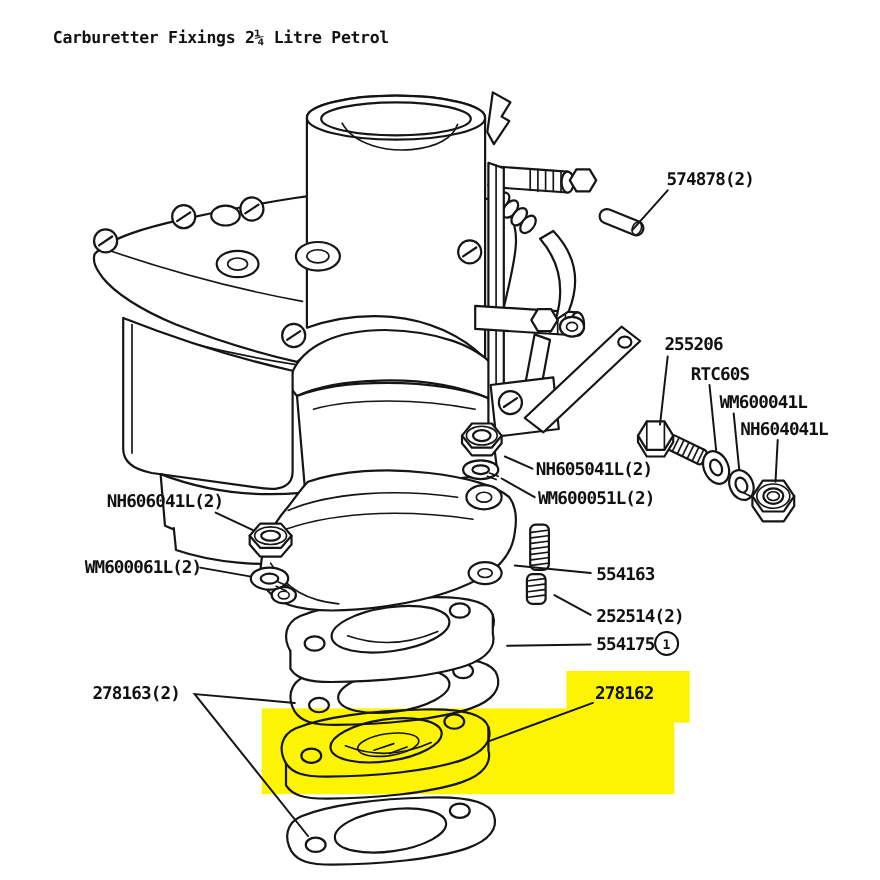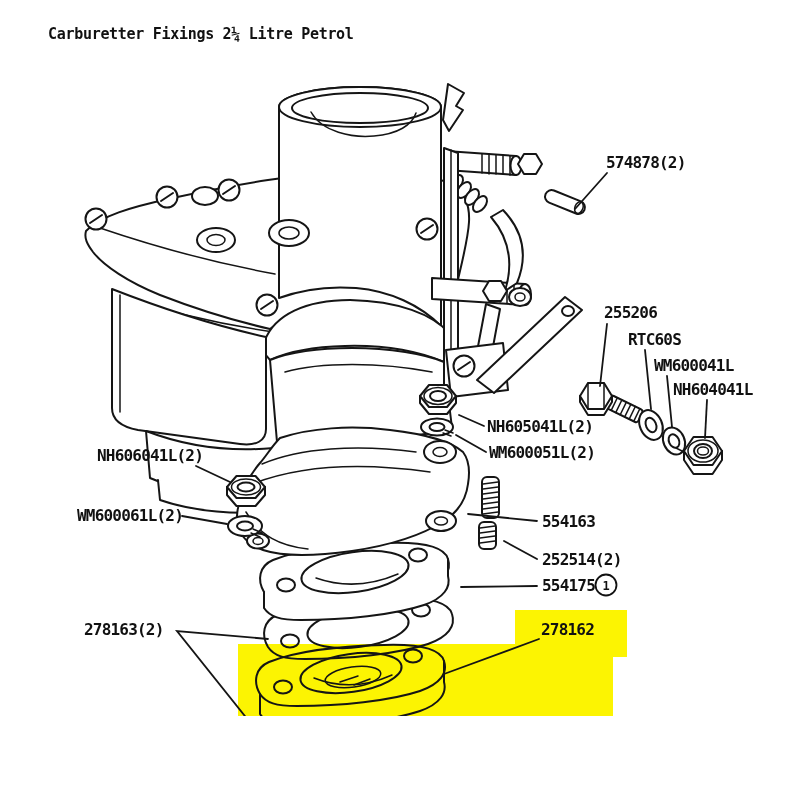--- a/index.html
+++ b/index.html
@@ -1,16 +1,16 @@
 <!DOCTYPE html>
 <html><head>
 <meta charset="utf-8">
 <style>
   html,body{margin:0;padding:0;background:#ffffff;}
-  .page{position:relative;width:800px;height:716px;background:#fff;overflow:hidden;}
+  .page{position:relative;width:800px;height:800px;background:#fff;overflow:hidden;}
   svg{position:absolute;left:0;top:0;}
   svg text{font-family:"DejaVu Sans Mono","Liberation Mono",monospace;font-weight:bold;fill:#111;}
   .lbl{font-size:16px;letter-spacing:-0.8px;}
   .ttl{font-size:15px;letter-spacing:-0.3px;}
   .co{font-size:12px;letter-spacing:0;}
   .ln{stroke:#151515;fill:none;stroke-width:2;stroke-linejoin:round;stroke-linecap:round;}
   .lnW{stroke:#151515;fill:#ffffff;stroke-width:2;stroke-linejoin:round;stroke-linecap:round;}
   .thin{stroke-width:1.5;}
   .leader{stroke:#151515;stroke-width:1.8;fill:none;stroke-linecap:round;}
 </style>

